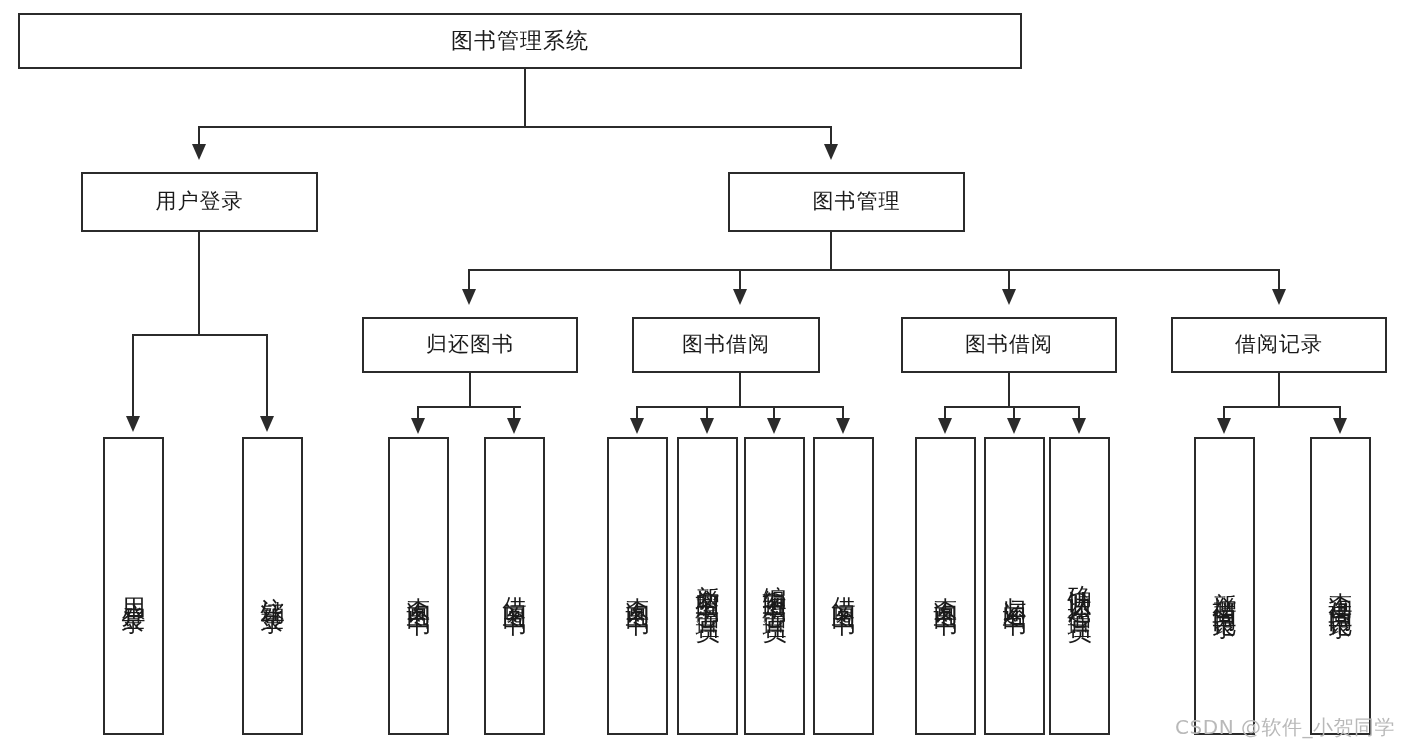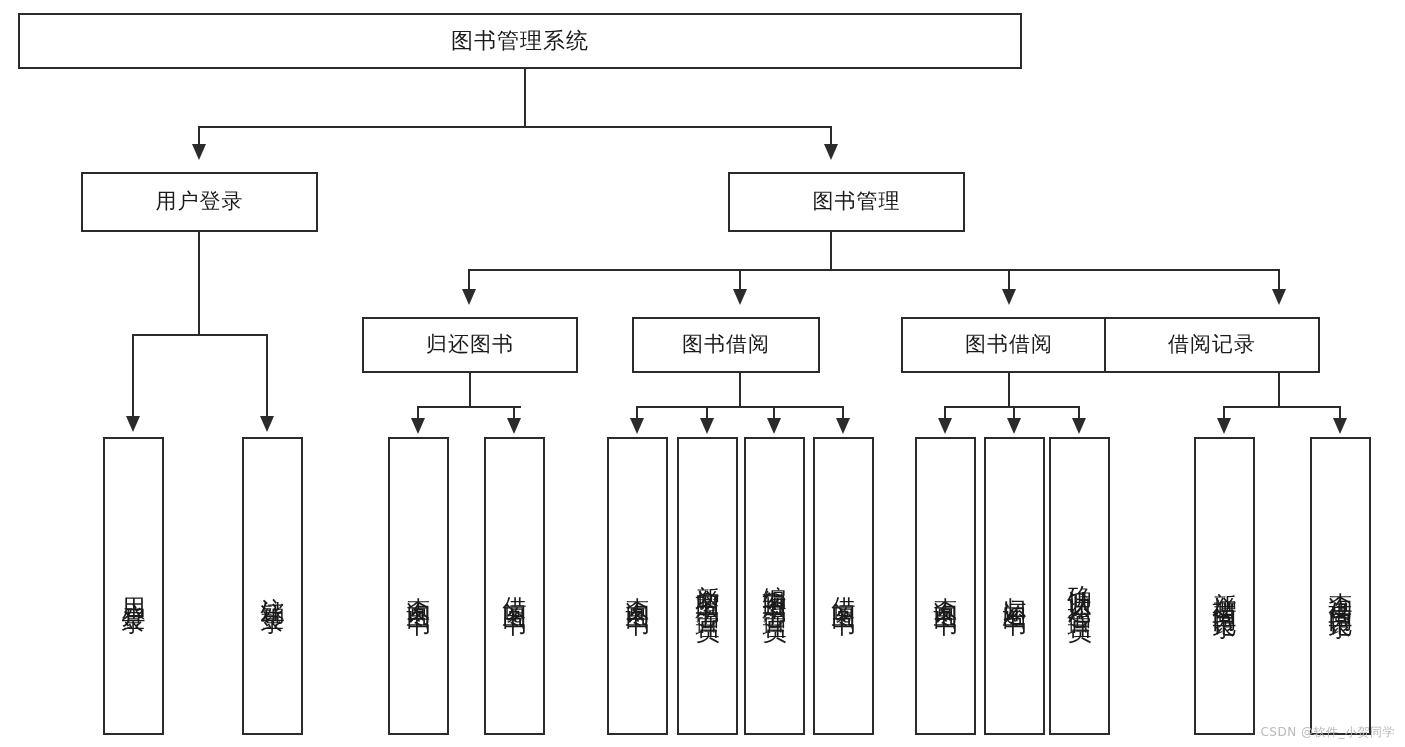--- a/index.html
+++ b/index.html
@@ -68,21 +68,21 @@
     width: 0;
     height: 0;
     border-left: 7px solid transparent;
     border-right: 7px solid transparent;
     border-top: 16px solid #2b2b2b;
   }
   #watermark {
     position: absolute;
     right: 10px;
     bottom: 6px;
-    font-size: 12px;
+    font-size: 20px;
     color: #b9b9b9;
     letter-spacing: 0.5px;
     white-space: nowrap;
     font-family: "DejaVu Sans", "Liberation Sans", sans-serif;
   }
 </style>
 </head>
 <body>
 
 <div id="canvas">
@@ -129,21 +129,21 @@
 
   <div class="node horiz" style="left:362px; top:317px; width:216px; height:56px;">
     <span class="node-label">归还图书</span>
   </div>
   <div class="node horiz" style="left:632px; top:317px; width:188px; height:56px;">
     <span class="node-label">图书借阅</span>
   </div>
   <div class="node horiz" style="left:901px; top:317px; width:216px; height:56px;">
     <span class="node-label">图书借阅</span>
   </div>
-  <div class="node horiz" style="left:1104px; top:317px; width:216px; height:56px;font-family:Liberation Serif, serif;">
+  <div class="node horiz" style="left:1171px; top:317px; width:216px; height:56px;font-family:Liberation Serif, serif;">
     <span class="node-label">借阅记录</span>
   </div>
 
   <div class="line vline" style="left:469px; top:373px; width:2px; height:34px;"></div>
   <div class="line hline" style="left:417px; top:406px; width:104px; height:2px;"></div>
   <div class="line vline" style="left:417px; top:406px; width:2px; height:14px;"></div>
   <div class="arrow" style="left:411px; top:418px;"></div>
   <div class="line vline" style="left:513px; top:406px; width:2px; height:14px;"></div>
   <div class="arrow" style="left:507px; top:418px;"></div>
 

